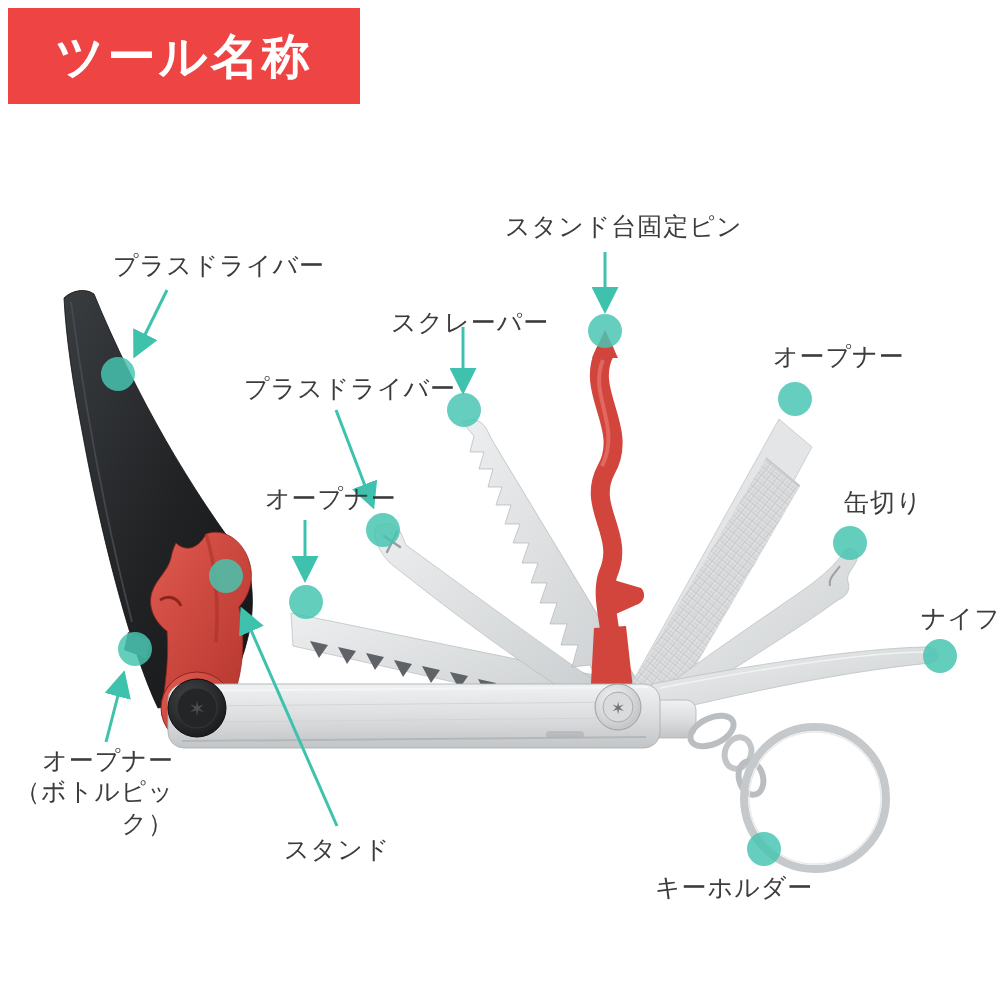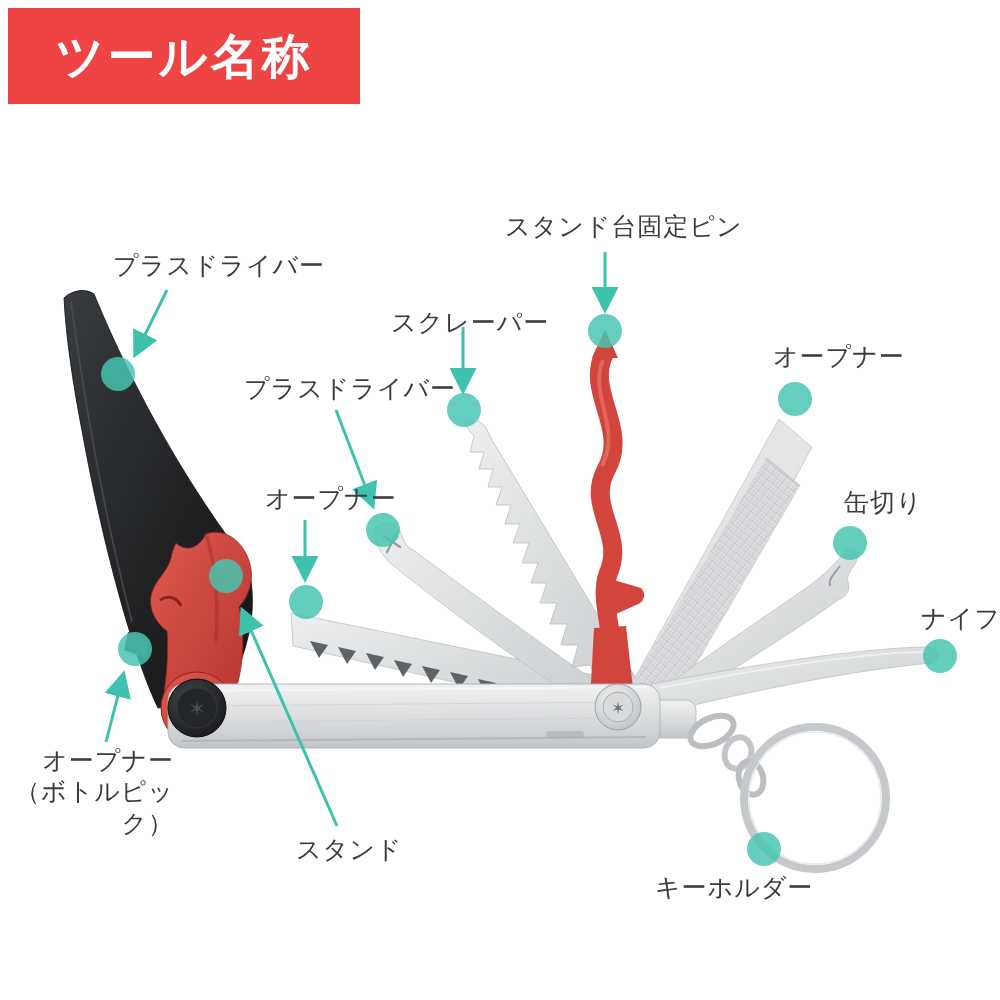--- a/index.html
+++ b/index.html
@@ -22,21 +22,21 @@
   .callout.center{text-align:right;white-space:normal;}
   .lbl-phone-stand{left:113px;top:250px;}
   .lbl-fixing-pin{left:505px;top:211px;}
   .lbl-scraper{left:391px;top:307px;}
   .lbl-phillips{left:244px;top:373px;}
   .lbl-file{left:773px;top:341px;}
   .lbl-saw{left:265px;top:483px;}
   .lbl-can-opener{left:844px;top:487px;}
   .lbl-knife{left:921px;top:603px;}
   .lbl-opener{left:10px;top:745px;width:164px;}
-  .lbl-stand{left:296px;top:834px;}
+  .lbl-stand{left:284px;top:834px;}
   .lbl-keyholder{left:643px;top:872px;margin-left:12px;}
 </style>
 </head>
 <body>
 
 <div id="stage">
 
   <svg id="tool-art" viewBox="0 0 1000 1000" xmlns="http://www.w3.org/2000/svg">
     <defs>
       <linearGradient id="silverV" x1="0" y1="0" x2="0" y2="1">

